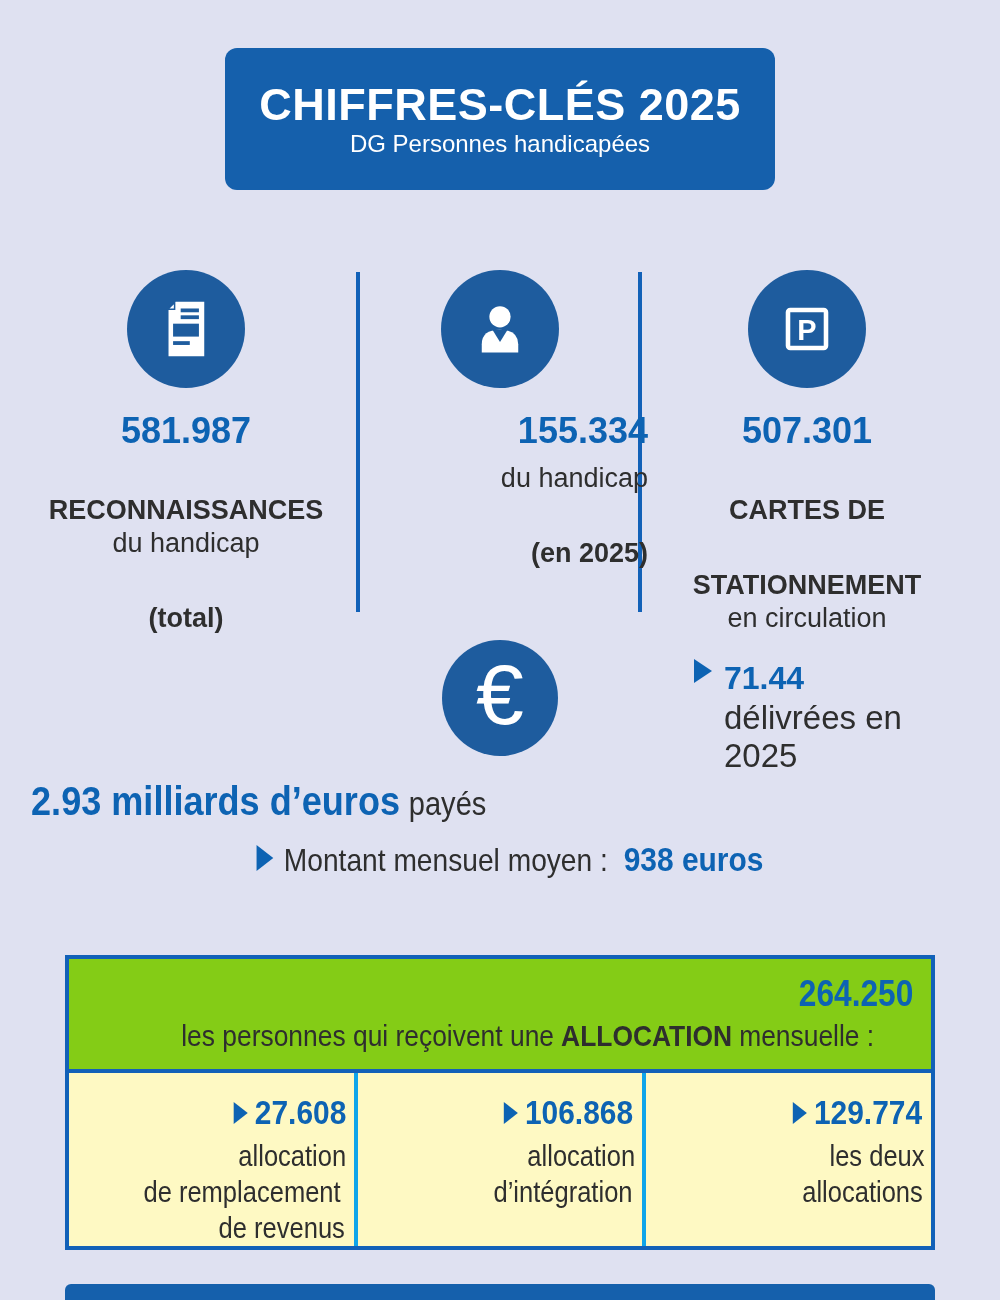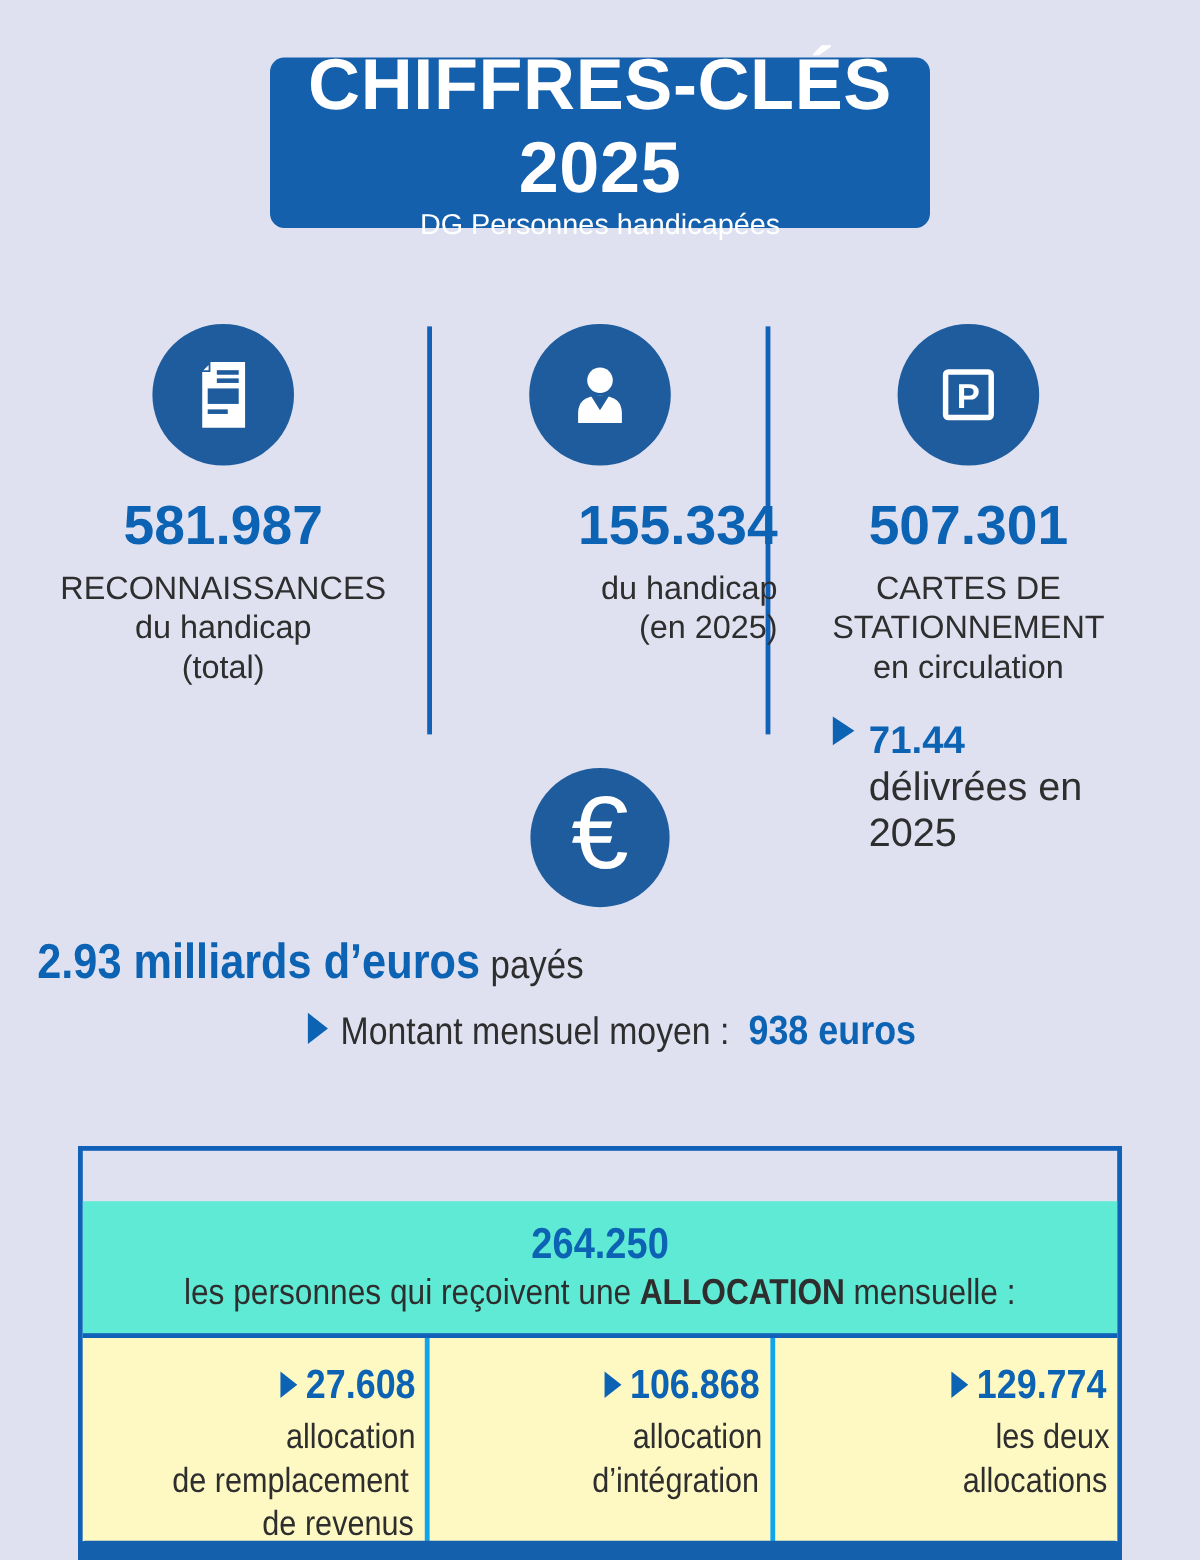--- a/index.html
+++ b/index.html
@@ -4,44 +4,44 @@
 <style>
   * { margin:0; padding:0; box-sizing:border-box; }
   html,body { width:1000px; height:1300px; }
   body {
     position:relative;
     background:#dfe1f1;
     font-family:"Liberation Sans", sans-serif;
     color:#2e2e2e;
     overflow:hidden;
   }
-  .bold  { font-weight:normal; }
+  .bold  { font-weight:bold;margin-top:42px; }
   .cond  { display:inline-block; transform:scaleX(0.88); transform-origin:50% 50%; white-space:nowrap; }
 
   
   .header-box{
     position:absolute; left:225px; top:48px; width:550px; height:142px;
     background:#1560ac; border-radius:12px;
     display:flex; flex-direction:column; align-items:center; justify-content:center;
     color:#ffffff; text-align:center;
   }
-  .header-title{ font-size:60px; font-weight:bold; letter-spacing:0.5px; line-height:1.15; }
+  .header-title{ font-size:45px; font-weight:bold; letter-spacing:0.5px; line-height:1.15; }
   .header-subtitle{ font-size:24px; font-weight:normal; line-height:1.2; }
 
   
   .stat-col{ position:absolute; top:270px; text-align:center; }
   .col-1{ left:30px;  width:312px; }
   .col-2{ left:352px; width:296px;text-align:right; }
   .col-3{ left:652px; width:310px; }
   .icon-circle{
     width:118px; height:118px; border-radius:50%;
     background:#1e5c9e; margin:0 auto 22px auto;
     display:flex; align-items:center; justify-content:center;
   }
-  .stat-value{ font-size:46px; font-weight:bold; color:#0d63b3; margin-bottom:10px; }
+  .stat-value{ font-size:36px; font-weight:bold; color:#0d63b3; margin-bottom:10px; }
   .stat-line { font-size:27px; line-height:33px; }
   .divider{ position:absolute; top:272px; width:4px; height:340px; background:#1261b8; }
   .divider-1{ left:356px; }
   .divider-2{ left:638px; }
 
   .sub-bullet{ margin-top:24px; text-align:left; padding-left:42px; }
   .tri{
     display:inline-block; width:0; height:0;
     border-top:12px solid transparent; border-bottom:12px solid transparent;
     border-left:18px solid #0d63b3; margin-right:12px;
@@ -63,22 +63,22 @@
   .monthly-line .tri{ border-top-width:13px; border-bottom-width:13px; border-left-width:19px; }
   .monthly-label{ font-size:32px; }
   .monthly-value{ font-size:34px; font-weight:bold; color:#0d63b3; margin-left:18px; }
 
   
   .alloc-table{
     position:absolute; left:65px; top:955px; width:870px;
     border:4px solid #1261b8;
   }
   .alloc-header{
-    background:#5eead4; border-bottom:4px solid #1261b8;
-    text-align:center; padding:14px 10px 16px 10px;margin-top:42px;
+    background:#84cc16; border-bottom:4px solid #1261b8;
+    text-align:right; padding:14px 10px 16px 10px;
   }
   .alloc-total{ font-size:36px; font-weight:bold; color:#0d63b3; margin-bottom:4px; }
   .alloc-caption{ font-size:30px; }
   .cap-bold{ font-weight:bold; margin:0 8px; }
   .alloc-row{ display:flex; }
   .alloc-cell{
     flex:1; background:#fef9c3; min-height:166px;
     text-align:right; padding-top:20px;
   }
   .alloc-cell + .alloc-cell{ border-left:4px solid #0ea5e9; }

